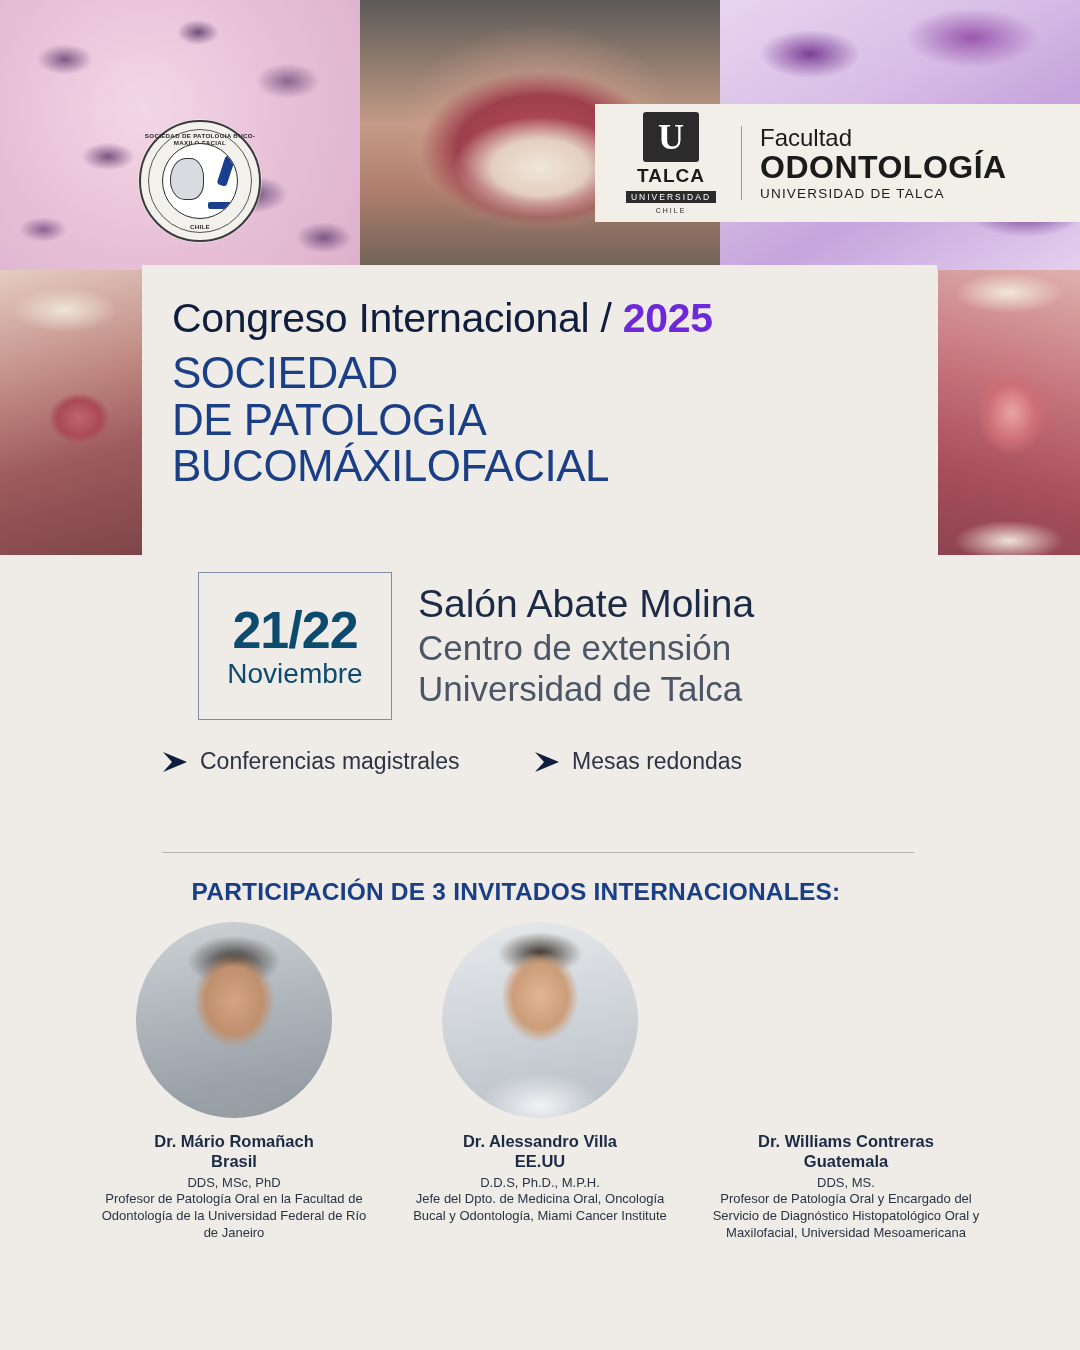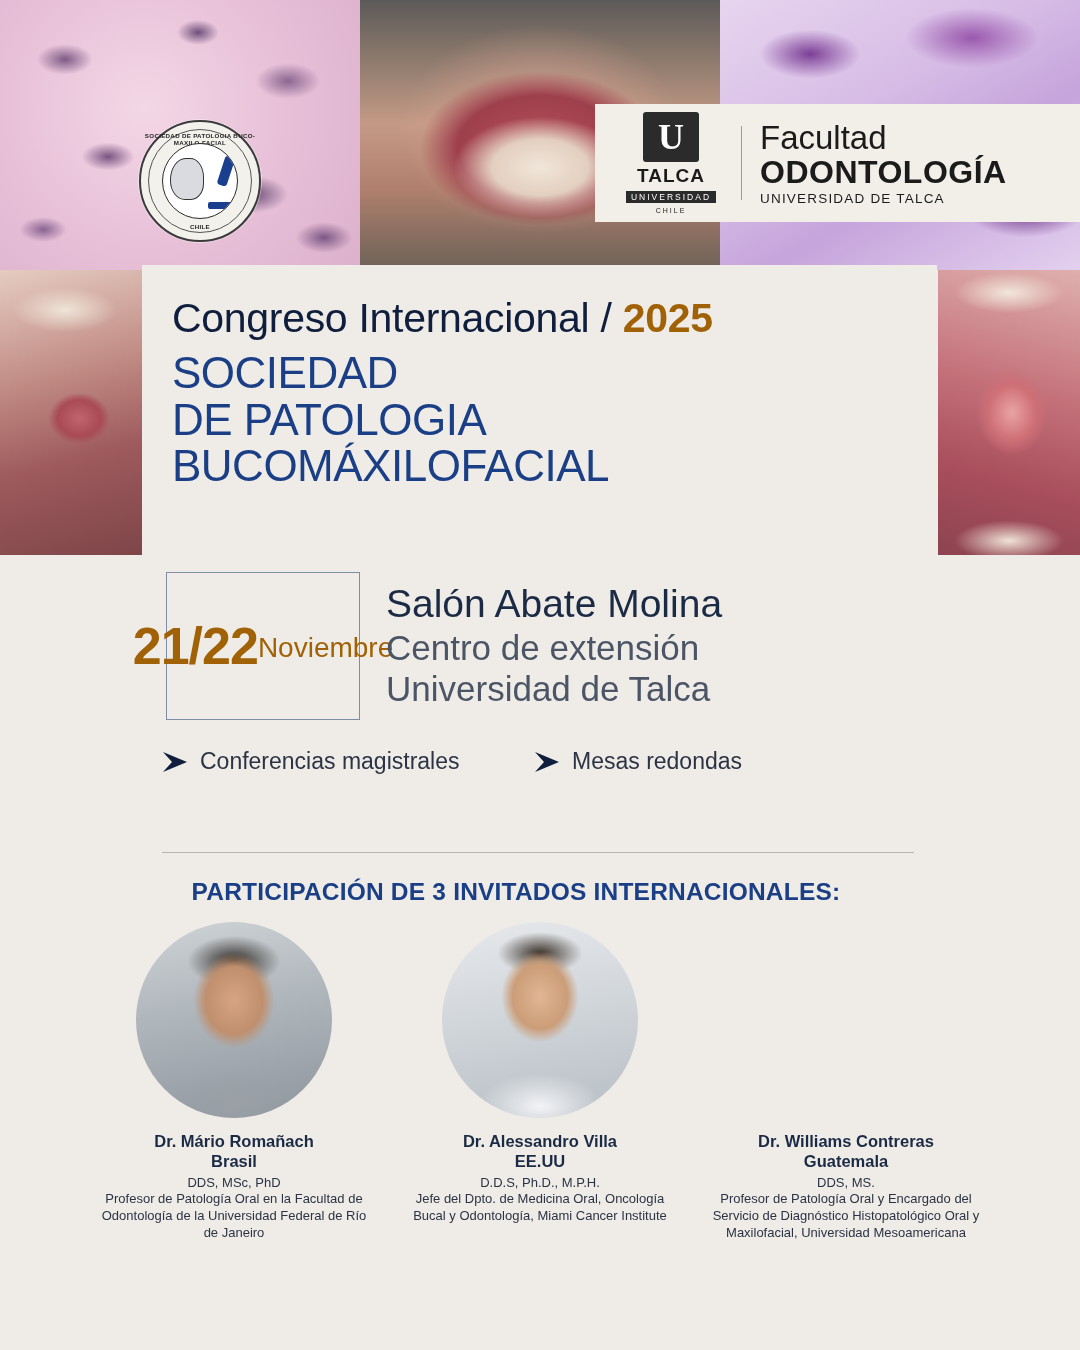--- a/index.html
+++ b/index.html
@@ -184,42 +184,42 @@
     letter-spacing: 2px;
     margin-top: 3px;
   }
   .badge-divider {
     width: 1px;
     height: 74px;
     background: #9b9b9b;
     margin: 0 18px;
   }
   .faculty-text { color: #1b1b1b; }
-  .faculty-line1 { font-size: 33px; letter-spacing: 0px; line-height: 1.1; }
+  .faculty-line1 { font-size: 24px; letter-spacing: 0px; line-height: 1.1; }
   .faculty-line2 { font-size: 32px; font-weight: bold; letter-spacing: 0.5px; line-height: 1.05; }
   .faculty-line3 { font-size: 13.5px; letter-spacing: 1.2px; margin-top: 2px; }
 
   
   .main-card {
     position: absolute;
     left: 142px; top: 265px;
     width: 795px;
     min-height: 290px;
     background: #efece7;
     padding: 30px 0 0 30px;
     box-sizing: border-box;
   }
   .title-top {
     font-size: 41px;
     color: #0f1e3d;
     letter-spacing: -0.3px;
   }
   .title-top .year {
     font-weight: bold;
-    color: #a16207;
+    color: #6d28d9;
   }
   .title-main {
     margin-top: 8px;
     font-size: 44px;
     font-weight: normal;
     color: #1a3f86;
     line-height: 1.06;
     letter-spacing: -0.5px;
   }
 
@@ -229,24 +229,25 @@
     left: 166px; top: 572px;
     display: flex;
     align-items: flex-start;
   }
   .datebox {
     width: 194px;
     height: 148px;
     border: 1.5px solid #7f8ca3;
     box-sizing: border-box;
     display: flex;
-    flex-direction: row;
+    flex-direction: column;
     align-items: center;
     justify-content: center;
-    color: #a16207;
+    color: #0c4a6e;
+    margin-left: 32px;
   }
   .datebox .dnum {
     font-size: 52px;
     font-weight: bold;
     letter-spacing: -1px;
     line-height: 1;
   }
   .datebox .dmonth {
     font-size: 28px;
     margin-top: 4px;

